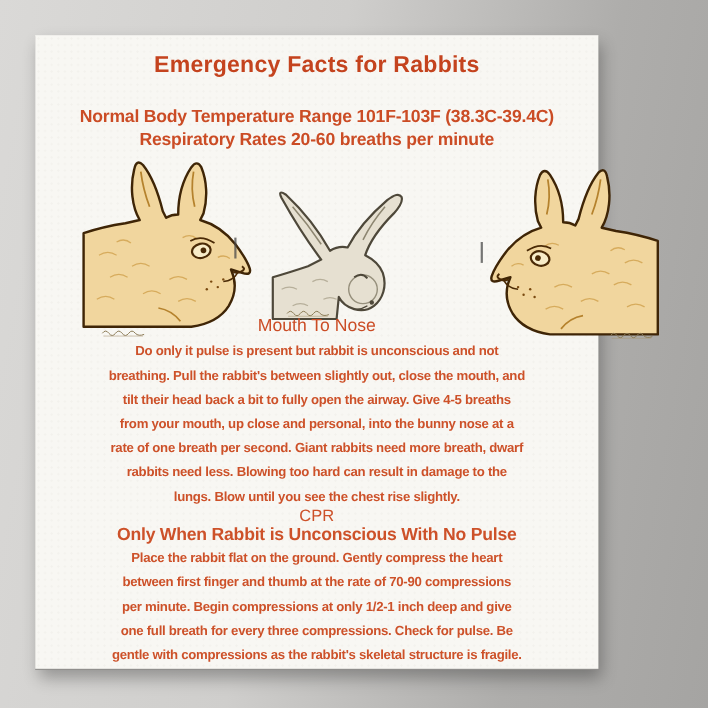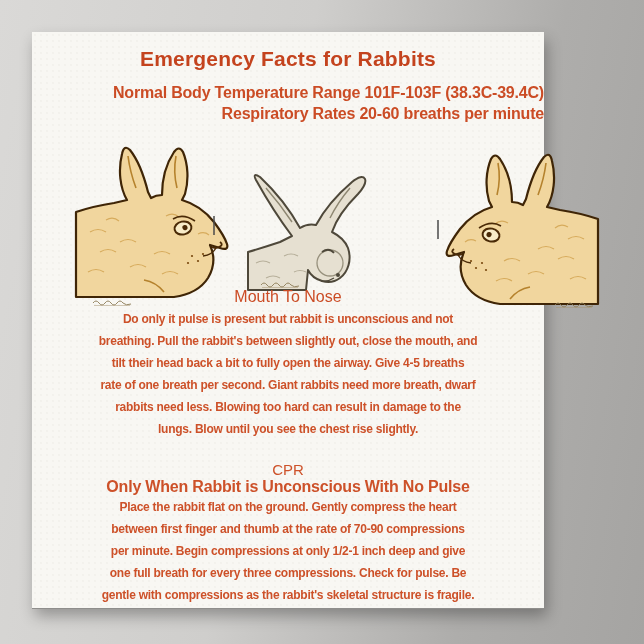--- a/index.html
+++ b/index.html
@@ -14,21 +14,21 @@
     background-color:#f8f7f3;
     background-image:radial-gradient(rgba(90,80,60,0.03) 1px,transparent 1px);
     background-size:6px 6px;
     box-shadow:0 1px 0 #8f8e8c,3px 8px 14px rgba(0,0,0,0.30);
   }
   .poster *{position:absolute;box-sizing:border-box;}
   .title{
     top:15px;left:0;width:100%;text-align:center;
     font-size:21px;font-weight:bold;color:#c4431e;letter-spacing:0.2px;
   }
-  .facts{top:50px;left:0;width:100%;text-align:right;color:#cb4c25;}
+  .facts{top:64px;left:0;width:100%;text-align:center;color:#cb4c25;}
   .facts div{position:static;font-size:16px;font-weight:bold;line-height:21px;letter-spacing:-0.2px;}
   .caption{
     top:256px;left:0;width:100%;text-align:center;
     font-size:16px;font-weight:normal;color:#cb4c25;
   }
   .para{left:0;width:100%;text-align:center;color:#cd5129;}
   .para div{position:static;font-size:12px;font-weight:bold;line-height:22px;letter-spacing:-0.25px;white-space:nowrap;}
   .para1{top:276px;}
   .cpr-head{top:429px;left:0;width:100%;text-align:center;font-size:15px;font-weight:normal;color:#cd5129;}
   .cpr-cond{top:446px;left:0;width:100%;text-align:center;font-size:16px;font-weight:bold;color:#cd5129;letter-spacing:-0.2px;}
@@ -137,20 +137,21 @@
   <svg class="sig sig-3" viewBox="0 0 42 9">
       <use href="#sig-squiggle"></use>
     </svg>
 
   <div class="caption">Mouth To Nose</div>
 
   <div class="para para1">
     <div>Do only it pulse is present but rabbit is unconscious and not</div>
     <div>breathing. Pull the rabbit's between slightly out, close the mouth, and</div>
     <div>tilt their head back a bit to fully open the airway. Give 4-5 breaths</div>
+    <div>from your mouth, up close and personal, into the bunny nose at a</div>
     <div>rate of one breath per second. Giant rabbits need more breath, dwarf</div>
     <div>rabbits need less. Blowing too hard can result in damage to the</div>
     <div>lungs. Blow until you see the chest rise slightly.</div>
   </div>
 
   <div class="cpr-head">CPR</div>
   <div class="cpr-cond">Only When Rabbit is Unconscious With No Pulse</div>
 
   <div class="para para2">
     <div>Place the rabbit flat on the ground. Gently compress the heart</div>

